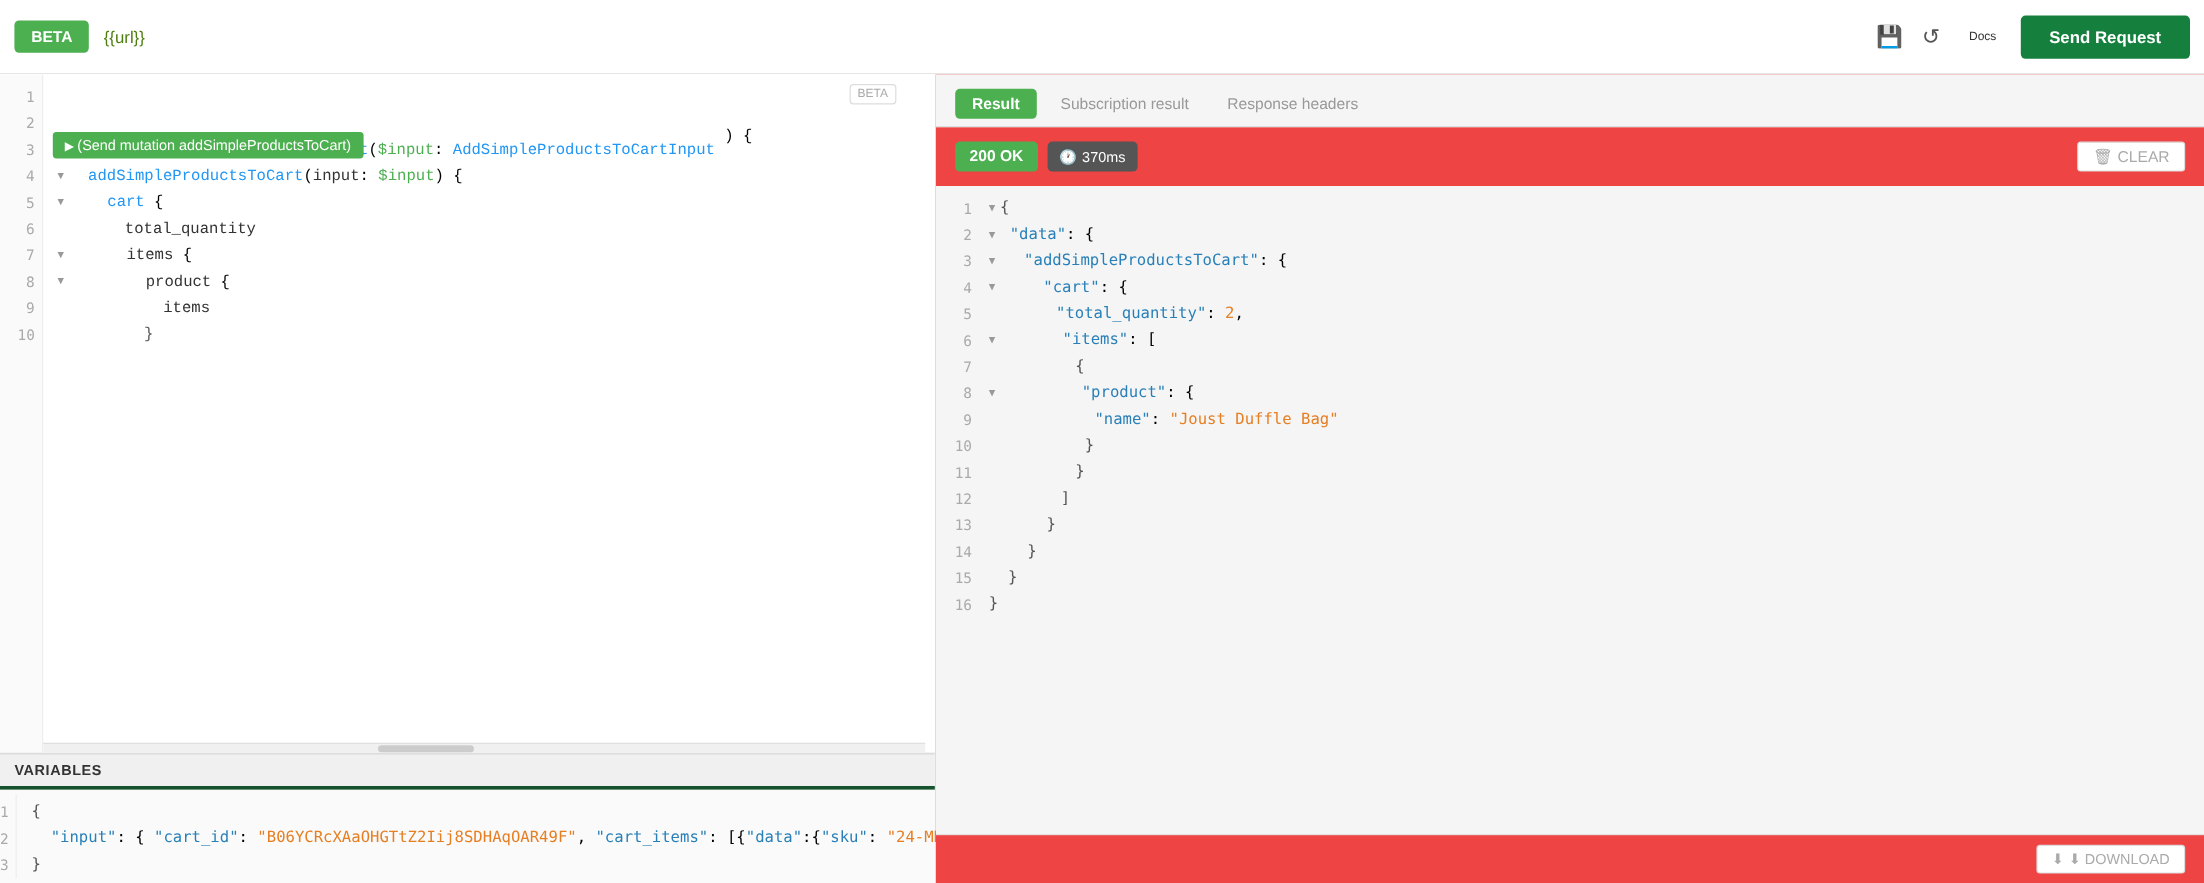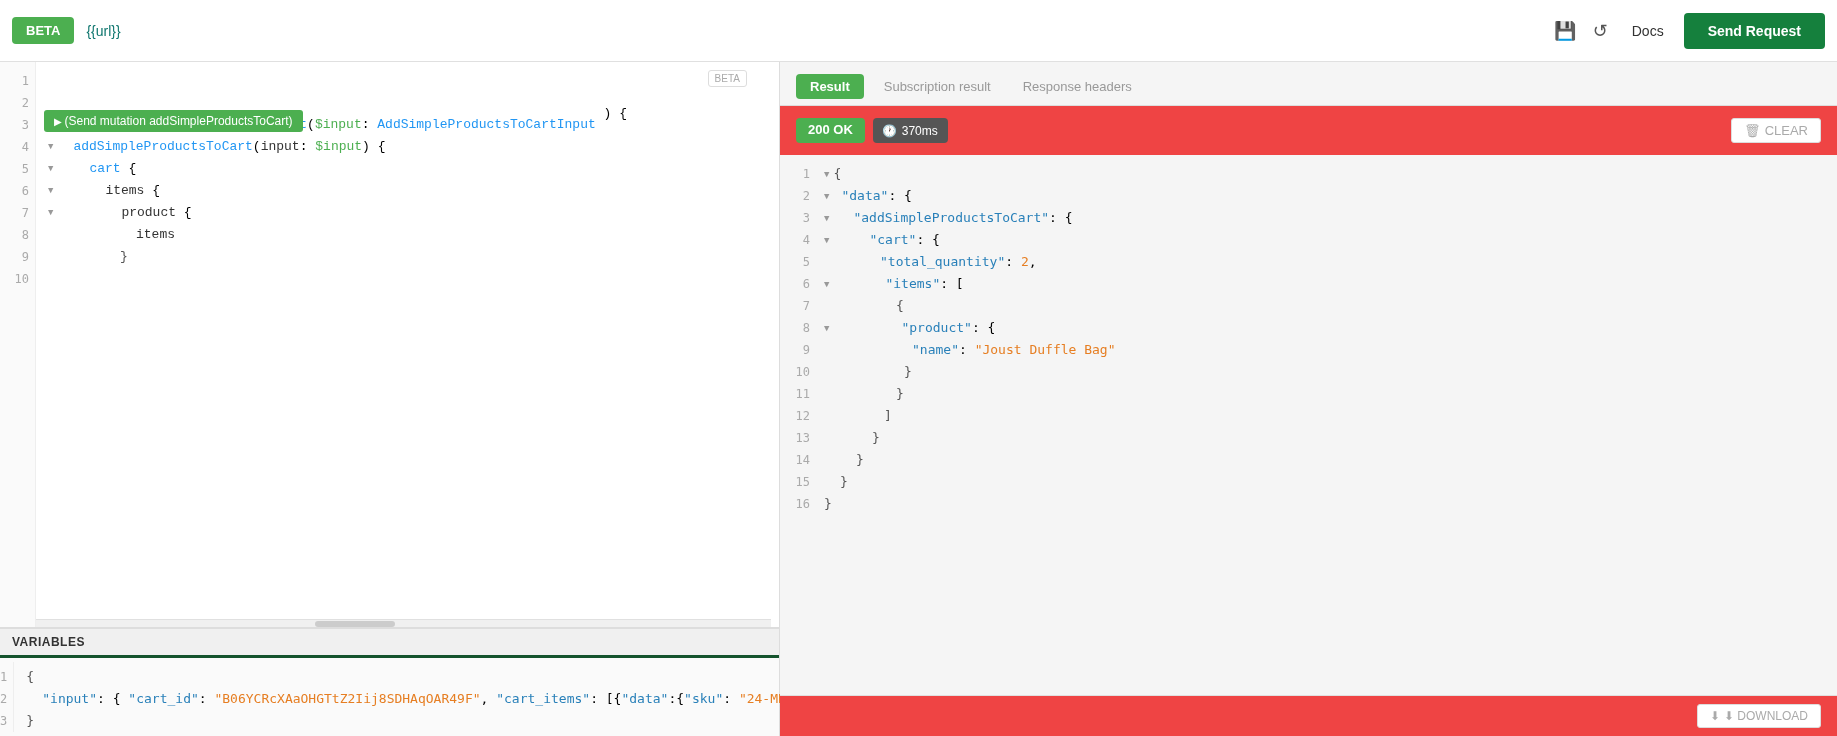--- a/index.html
+++ b/index.html
@@ -9,27 +9,27 @@
     .top-bar {
       display: flex; align-items: center; height: 62px;
       background: #fff; border-bottom: 1px solid #e0e0e0;
       padding: 0 12px; gap: 12px;
     }
     .method-badge {
       background: #4caf50; color: #fff; font-weight: 700;
       font-size: 13px; padding: 6px 14px; border-radius: 4px;
     }
     .url-input {
-      flex: 1; font-size: 14px; color: #0f766e;
+      flex: 1; font-size: 14px; color: #4d7c0f;
       background: transparent; border: none; outline: none;
     }
     .top-icons { display: flex; gap: 16px; align-items: center; }
     .top-icon { font-size: 18px; color: #555; cursor: pointer; }
     .docs-btn {
-      font-size: 14px; color: #333; font-weight: 500;
+      font-size: 10px; color: #333; font-weight: 500;
       cursor: pointer; padding: 0 8px;
     }
     .send-btn {
       background: #15803d; color: #fff; font-weight: 700;
       font-size: 14px; padding: 10px 24px; border: none;
       border-radius: 4px; cursor: pointer; white-space: nowrap;
     }
 
     
     .main { display: flex; height: calc(736px - 62px); }
@@ -170,20 +170,23 @@
             <span class="toggle-icon">▼</span>
             <span class="c-green">mutation</span>&nbsp;<span class="c-blue">addSimpleProductsToCart</span>(<span class="c-green">$input</span>:&nbsp;<span class="c-blue">AddSimpleProductsToCartInput</span>&nbsp;)&nbsp;{
           </div>
           <div class="line">
             <span class="toggle-icon">▼</span>
             <span style="padding-left:16px"><span class="c-blue">addSimpleProductsToCart</span>(<span class="c-dark">input</span>:&nbsp;<span class="c-green">$input</span>)&nbsp;{</span>
           </div>
           <div class="line">
             <span class="toggle-icon">▼</span>
             <span style="padding-left:32px"><span class="c-blue">cart</span>&nbsp;{</span>
+          </div>
+          <div class="line">
+            <span style="padding-left:56px"><span class="c-dark">total_quantity</span></span>
           </div>
           <div class="line">
             <span class="toggle-icon">▼</span>
             <span style="padding-left:48px"><span class="c-dark">items</span>&nbsp;{</span>
           </div>
           <div class="line">
             <span class="toggle-icon">▼</span>
             <span style="padding-left:64px"><span class="c-dark">product</span>&nbsp;{</span>
           </div>
           <div class="line">

